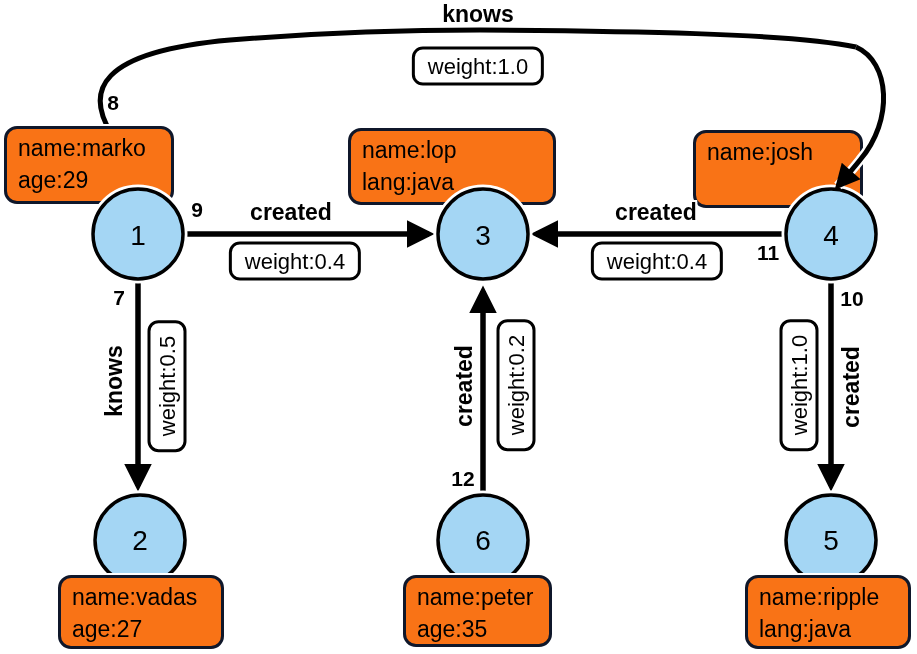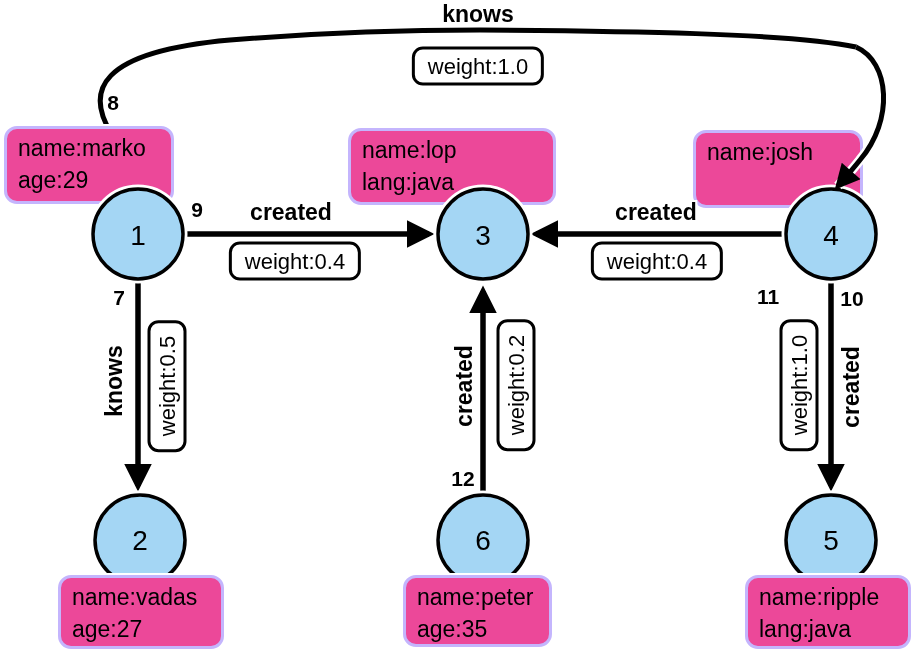--- a/index.html
+++ b/index.html
@@ -5,22 +5,22 @@
   html,body { margin:0; padding:0; background:#ffffff; }
   #stage {
     position:relative; width:917px; height:654px; background:#ffffff;
     font-family:"Liberation Sans", sans-serif; color:#000; overflow:hidden;
   }
   .layer { position:absolute; left:0; top:0; }
   .z0 { z-index:0; } .z1 { z-index:1; } .z2 { z-index:2; } .z3 { z-index:3; } .z4 { z-index:4; }
 
   
   .pbox {
-    position:absolute; box-sizing:border-box; background:#ec4899;
-    border:3px solid #c4b5fd; border-radius:13px; padding:3px 11px;
+    position:absolute; box-sizing:border-box; background:#f97316;
+    border:3px solid #0f172a; border-radius:13px; padding:3px 11px;
     font-size:23px; line-height:32px; white-space:nowrap;
     box-shadow:0 0 0 2px #fff;
   }
   .pbox div { white-space:nowrap; }
 
   
   .wbox {
     position:absolute; box-sizing:border-box; background:#fff;
     border:3px solid #000; border-radius:11px; padding:2px 13px;
     font-size:22px; line-height:29px; white-space:nowrap;
@@ -142,21 +142,21 @@
 
   <div class="wbox z3" style="left:478px; top:66px;">weight:1.0</div>
   <div class="wbox z3" style="left:295px; top:261px;">weight:0.4</div>
   <div class="wbox z3" style="left:657px; top:261px;">weight:0.4</div>
   <div class="wbox vert z3" style="left:167px; top:386px;">weight:0.5</div>
   <div class="wbox vert z3" style="left:516px; top:385px;">weight:0.2</div>
   <div class="wbox vert z3" style="left:799px; top:385px;">weight:1.0</div>
 
   <div class="eid z3" style="left:113px; top:103px;">8</div>
   <div class="eid z3" style="left:197px; top:210px;">9</div>
-  <div class="eid z3" style="left:768px; top:253px;margin-top:44px;">11</div>
+  <div class="eid z3" style="left:768px; top:253px;">11</div>
   <div class="eid z3" style="left:119px; top:298px;">7</div>
   <div class="eid z3" style="left:463px; top:479px;">12</div>
   <div class="eid z3" style="left:852px; top:299px;">10</div>
 
   <svg class="layer z4" width="917" height="654" viewBox="0 0 917 654" style="pointer-events:none;">
     <path stroke="#ffffff" stroke-width="10" fill="none" d="M 856 47 C 890 62, 894 120, 860 160 C 852 170, 845 178, 838 186"></path>
     <path stroke="#000000" stroke-width="5" fill="none" marker-end="url(#arrow)" d="M 856 47 C 890 62, 894 120, 860 160 C 852 170, 845 178, 838 186"></path>
   </svg>
 
 </div>

